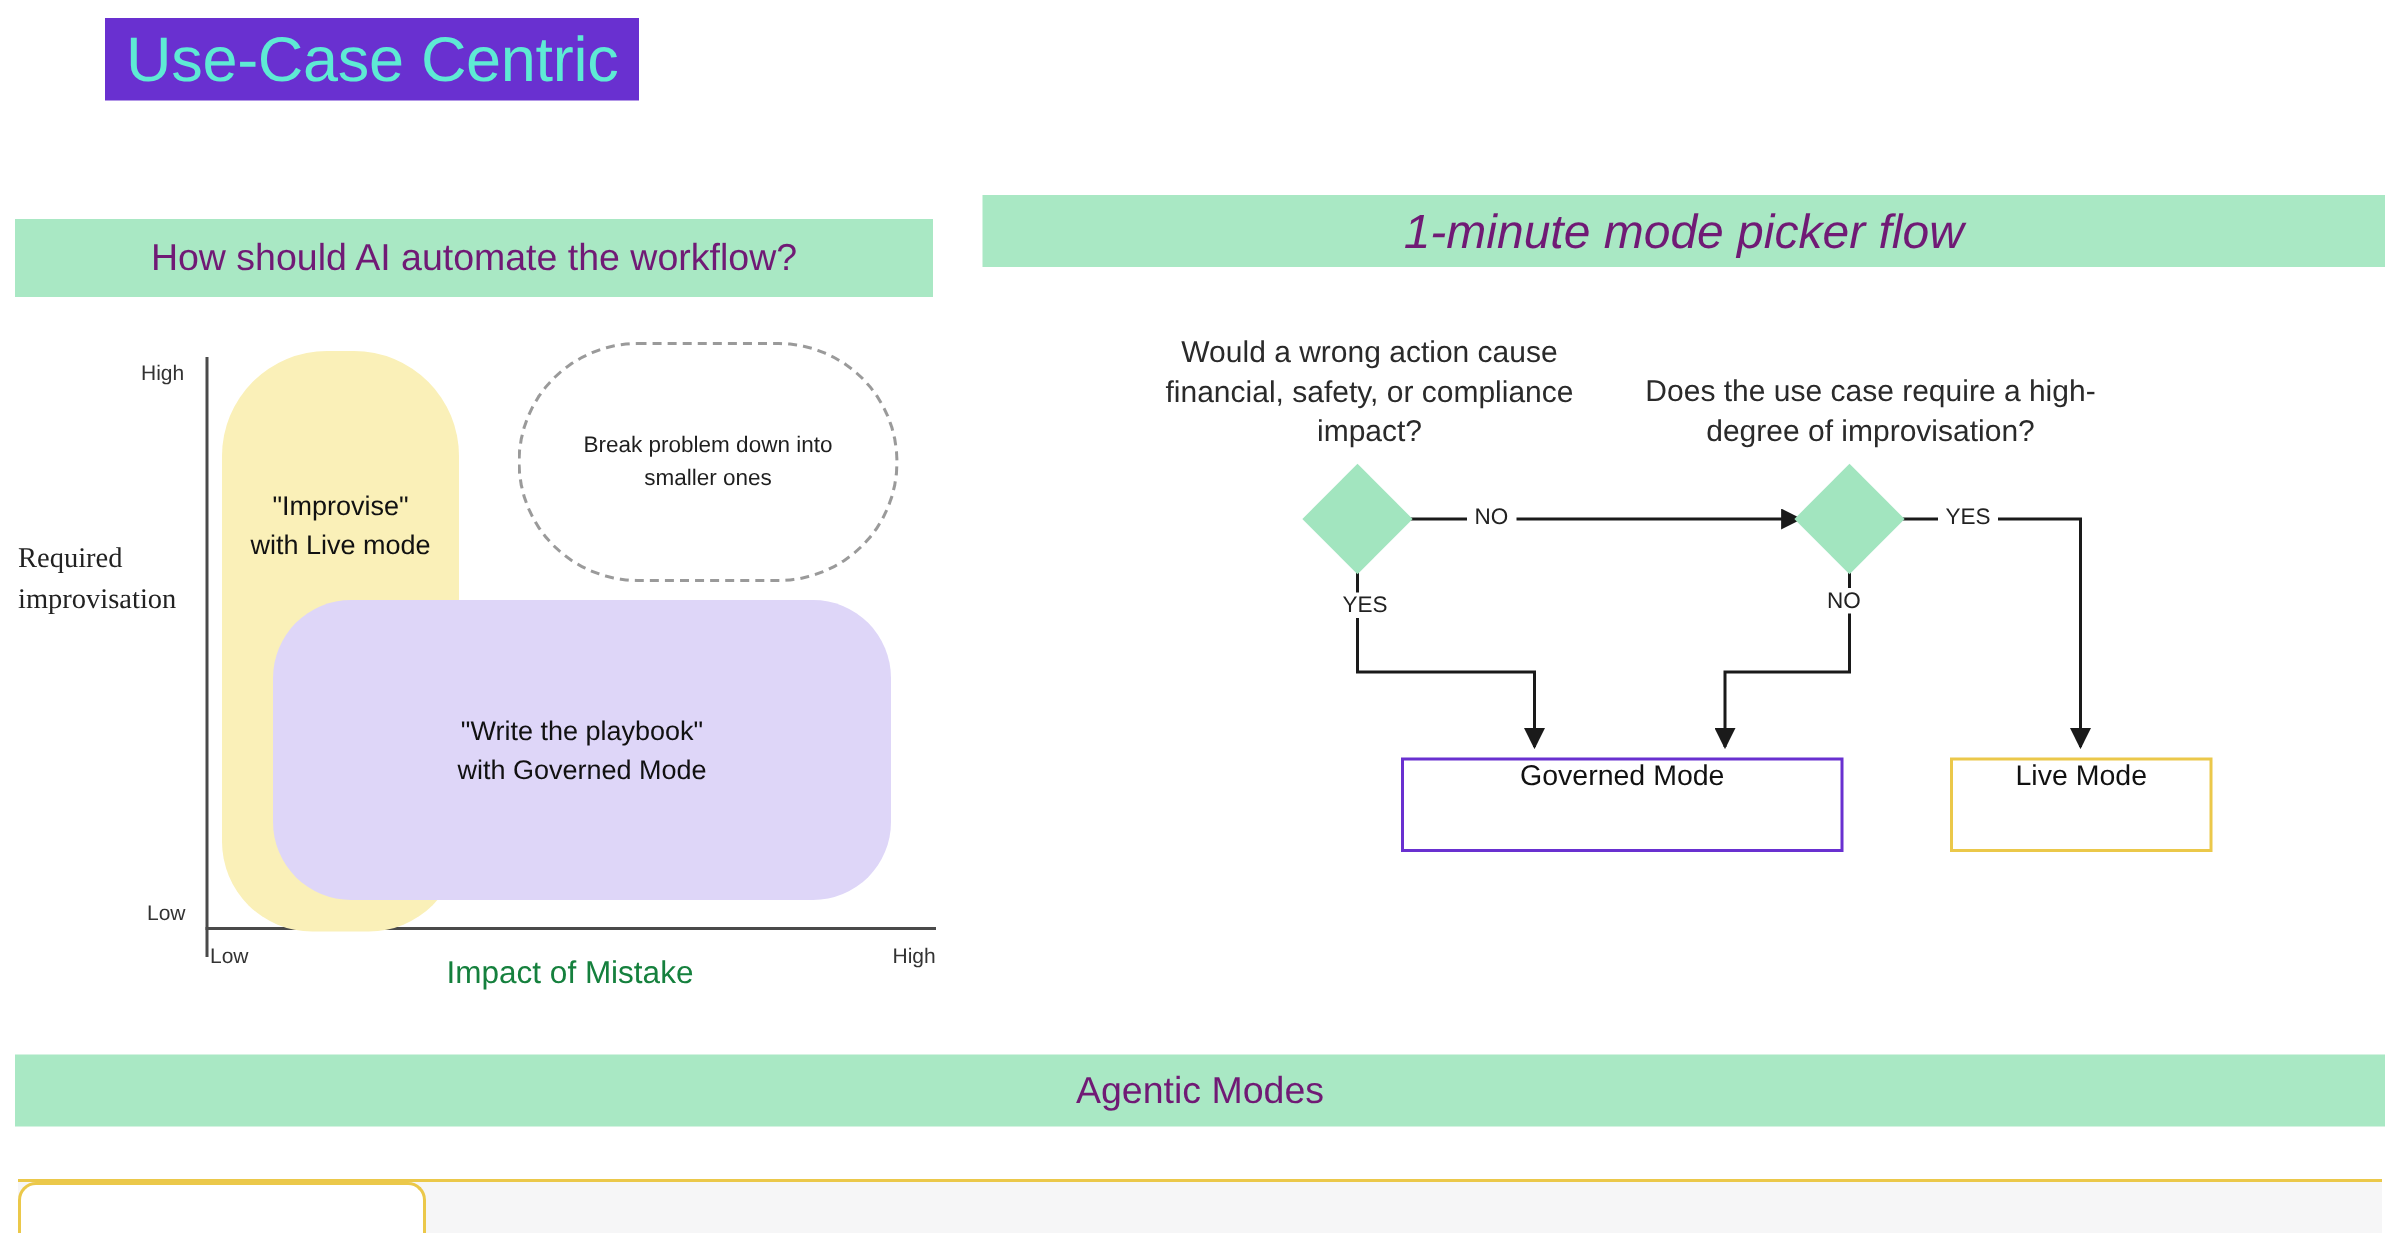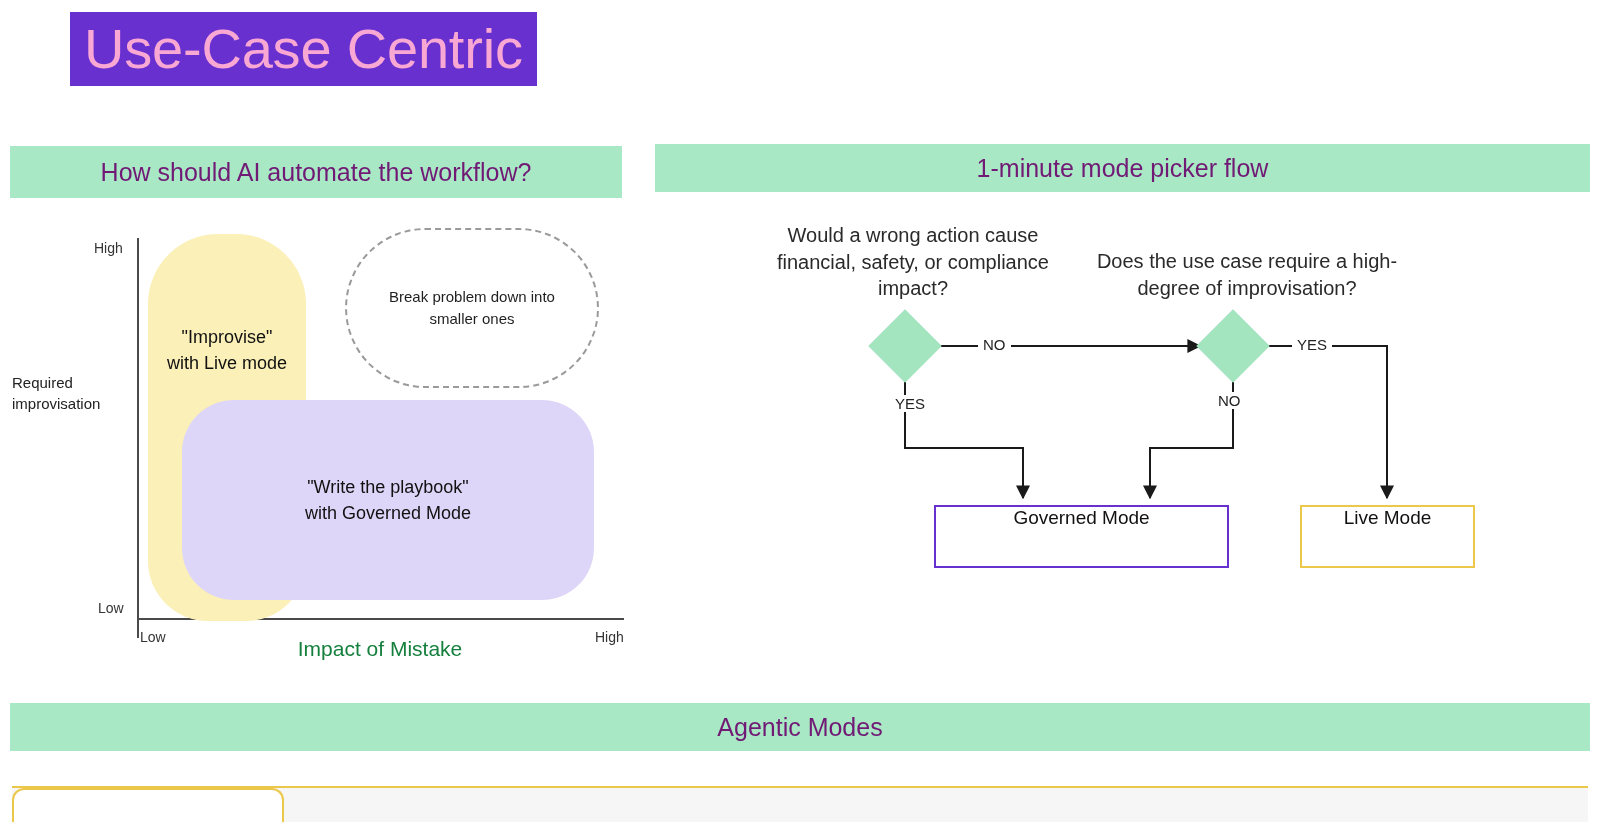--- a/index.html
+++ b/index.html
@@ -20,22 +20,22 @@
   #title-row {
     position: absolute;
     left: 70px;
     top: 12px;
     display: flex;
     align-items: center;
     white-space: nowrap;
   }
   #title-highlight {
     background: #6930D0;
-    color: #f9a8d4;
-    font-size: 56px;
+    color: #5eead4;
+    font-size: 42px;
     line-height: 1.32;
     padding: 0 14px 0 14px;
     letter-spacing: -0.2px;
   }
   #title-rest {
     color: #6930D0;
     font-size: 58px;
     line-height: 1.32;
     padding-left: 16px;
     letter-spacing: -0.2px;
@@ -48,22 +48,23 @@
     display: flex;
     align-items: center;
     justify-content: center;
     color: #701a75;
   }
   #band-left {
     left: 10px; top: 146px; width: 612px; height: 52px;
     font-size: 25px;
   }
   #band-right {
-    left: 655px; top: 144px; width: 935px; height: 48px;
-    font-size: 25px;
+    left: 655px; top: 130px; width: 935px; height: 48px;
+    font-size: 32px;
+    font-style: italic;
   }
   #band-bottom {
     left: 10px; top: 703px; width: 1580px; height: 48px;
     font-size: 25px;
   }
 
   
   #quadrant {
     position: absolute;
     left: 0px; top: 210px; width: 650px; height: 470px;
@@ -82,26 +83,27 @@
     position: absolute;
     font-size: 14px;
     color: #333333;
   }
   #tick-y-high { left: 94px; top: 30px; }
   #tick-y-low  { left: 98px; top: 390px; }
   #tick-x-low  { left: 140px; top: 419px; }
   #tick-x-high { left: 595px; top: 419px; }
   #label-y {
     position: absolute;
-    left: 12px; top: 162px;
+    left: 12px; top: 150px;
     width: 120px;
-    font-size: 15px;
+    font-size: 19px;
     color: #222222;
     text-align: left;
     line-height: 1.4;
+    font-family: Liberation Serif, serif;
   }
   #label-x {
     position: absolute;
     left: 185px; top: 427px;
     width: 390px;
     text-align: center;
     font-size: 21px;
     color: #15803d;
   }
 

